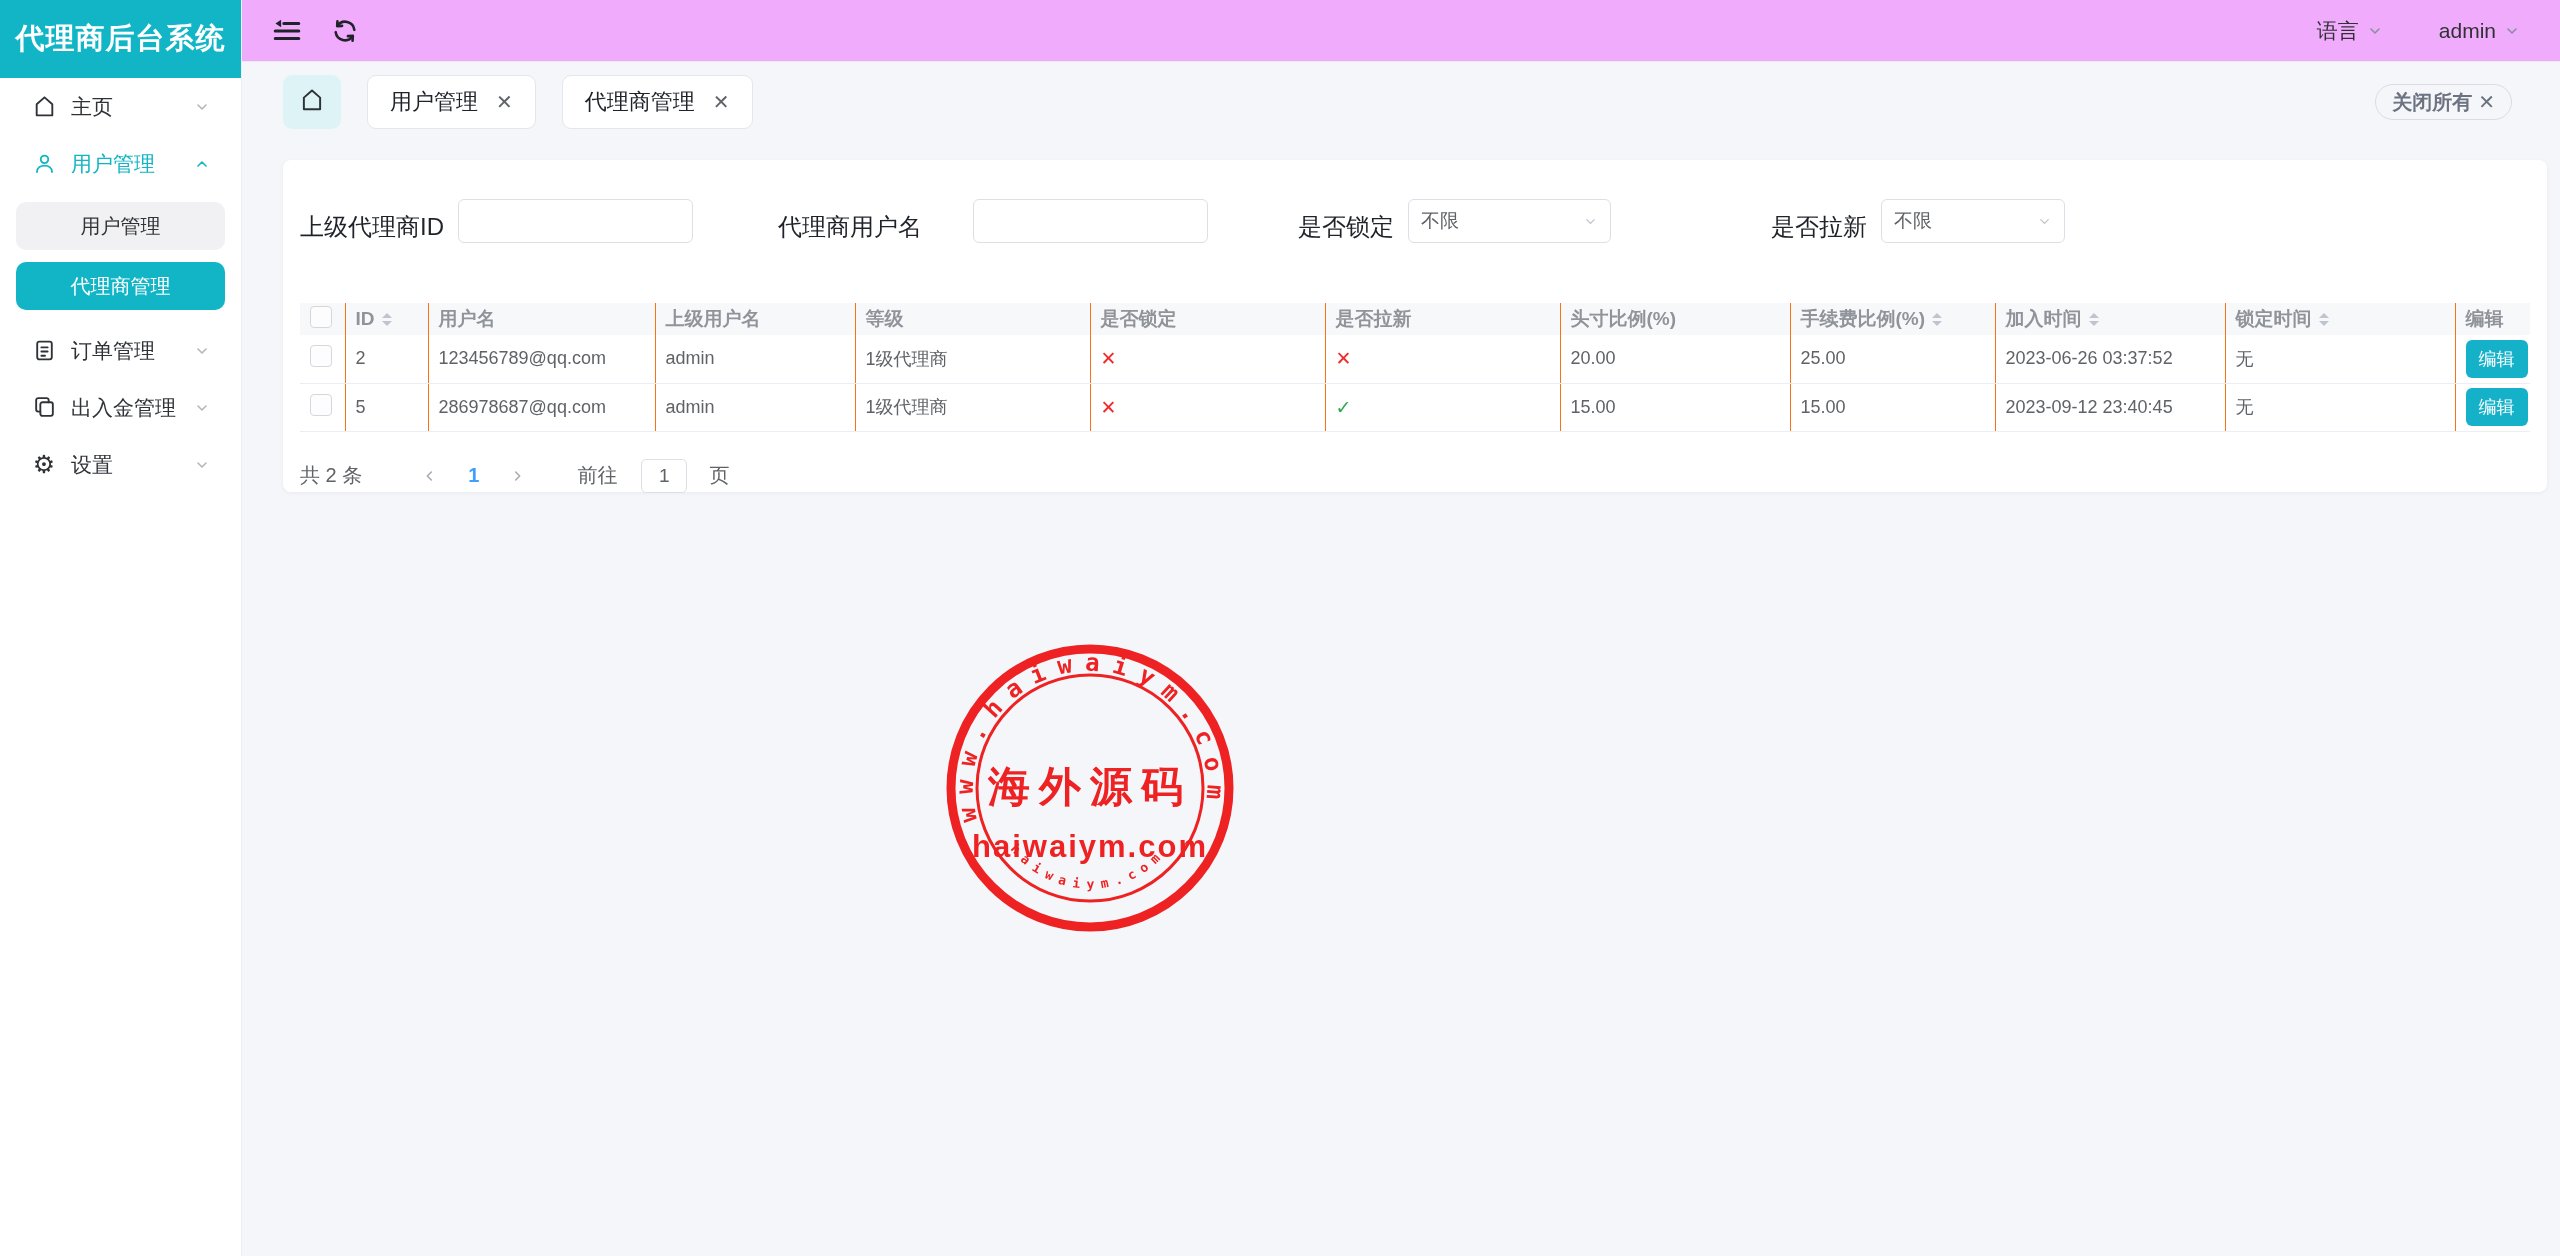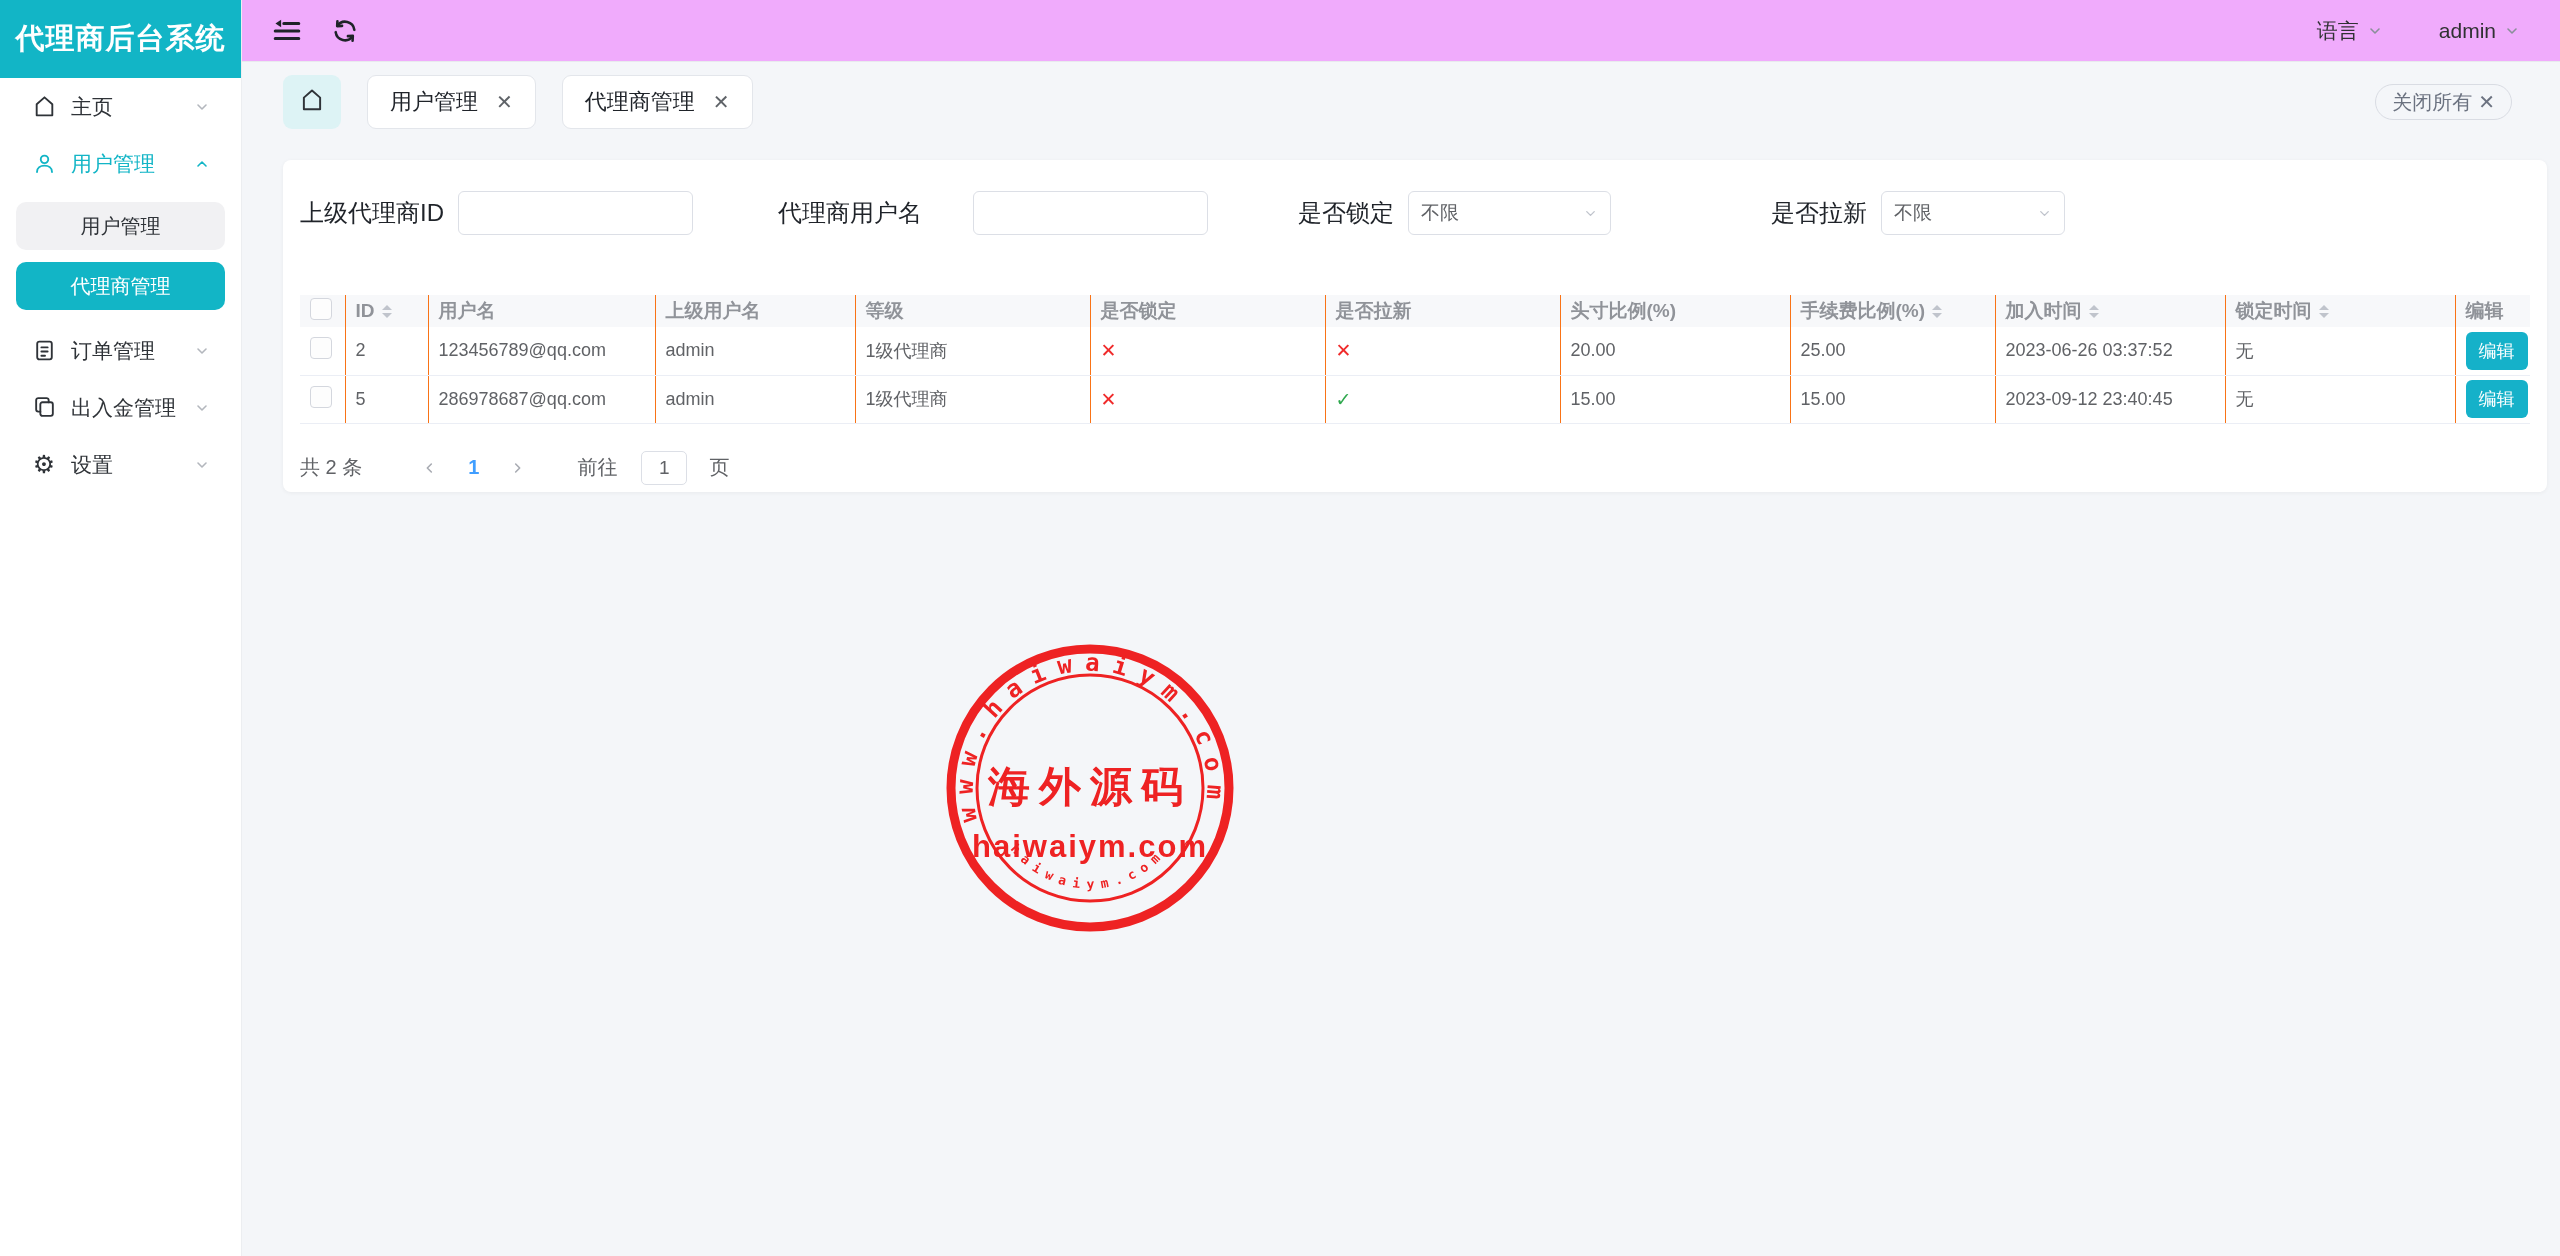--- a/index.html
+++ b/index.html
@@ -41,29 +41,29 @@
   .tabs-row { position:absolute; left:41px; right:48px; top:12px; height:56px;
     display:flex; align-items:center; }
   .tab-home { width:58px; height:54px; border-radius:9px; background:#ddf3f5;
     display:flex; align-items:center; justify-content:center; cursor:pointer; color:#2f3338; }
   .tab { height:54px; background:#fff; border:1px solid #e3e6eb; border-radius:9px;
     display:flex; align-items:center; padding:0 22px; margin-left:26px; gap:18px;
     font-size:22px; color:#1f2329; cursor:pointer; }
   .tab .x { color:#5f6368; font-size:20px; cursor:pointer; }
   .close-all { margin-left:auto; height:36px; border:1px solid #d9dce3; border-radius:18px;
     display:flex; align-items:center; padding:0 16px; gap:6px; color:#6b7280; font-size:20px;
-    cursor:pointer; }
+    cursor:pointer;font-weight:bold; }
 
   
   .card { position:absolute; left:41px; top:98px; width:2264px; height:332px;
     background:#fff; border-radius:8px; box-shadow:0 1px 4px rgba(0,0,0,.05); padding:17px; }
 
   
   .filters { display:flex; align-items:center; margin-top:14px; }
-  .fgroup { display:flex; align-items:center; }
+  .fgroup { display:flex; align-items:flex-end;margin-top:8px; }
   .flabel { font-size:24px; color:#1f2329; margin-right:14px; white-space:nowrap; }
   .finput { width:235px; height:44px; border:1px solid #dcdfe6; border-radius:6px;
     background:#fff; font-size:20px; color:#303133; padding:0 12px; outline:none; }
   .select-box { width:203px; height:44px; border:1px solid #dcdfe6; border-radius:6px;
     background:#fff; display:flex; align-items:center; padding:0 12px; cursor:pointer; }
   .select-box .sel-val { flex:1; font-size:19px; color:#606266; }
   .select-box .chev { color:#c0c4cc; display:flex; }
   .gap1 { margin-left:85px;gap:37px; } .gap2 { margin-left:90px; } .gap3 { margin-left:160px; }
   .fbuttons { margin-left:auto; margin-right:95px; display:flex; align-items:center; gap:25px; }
   .search-btn { width:66px; height:53px; background:#0aa174; border:none; border-radius:7px;

